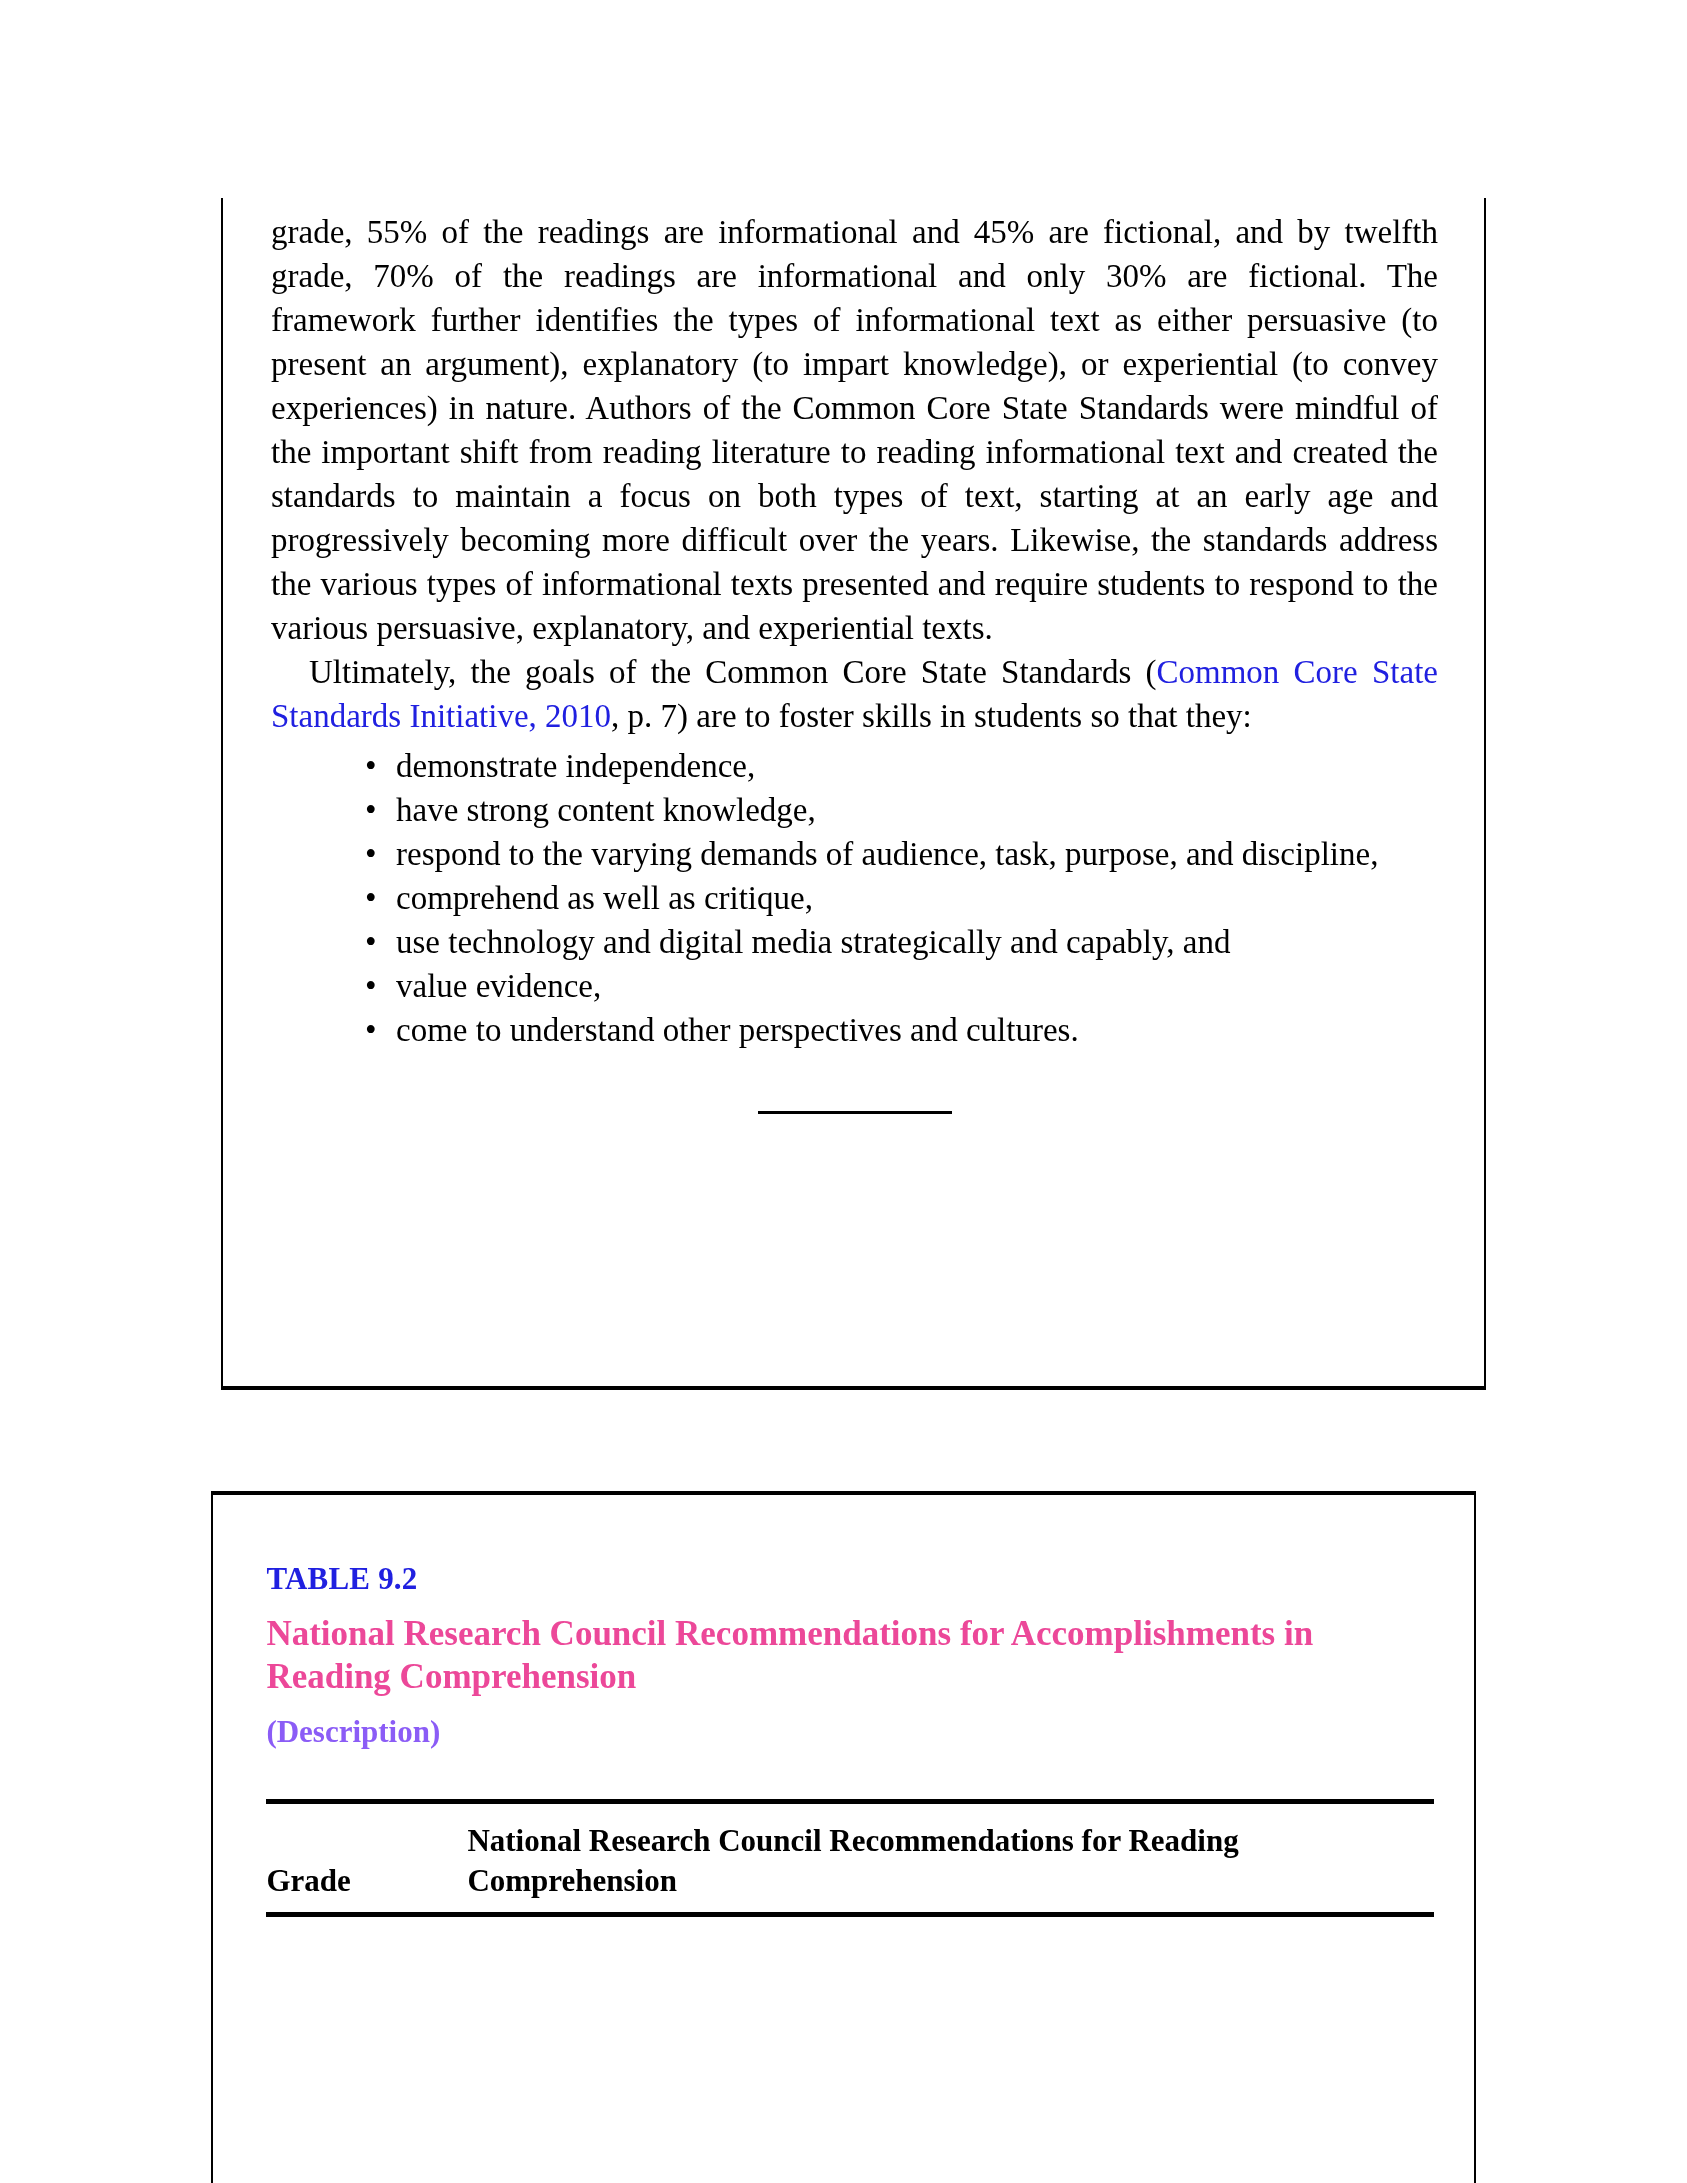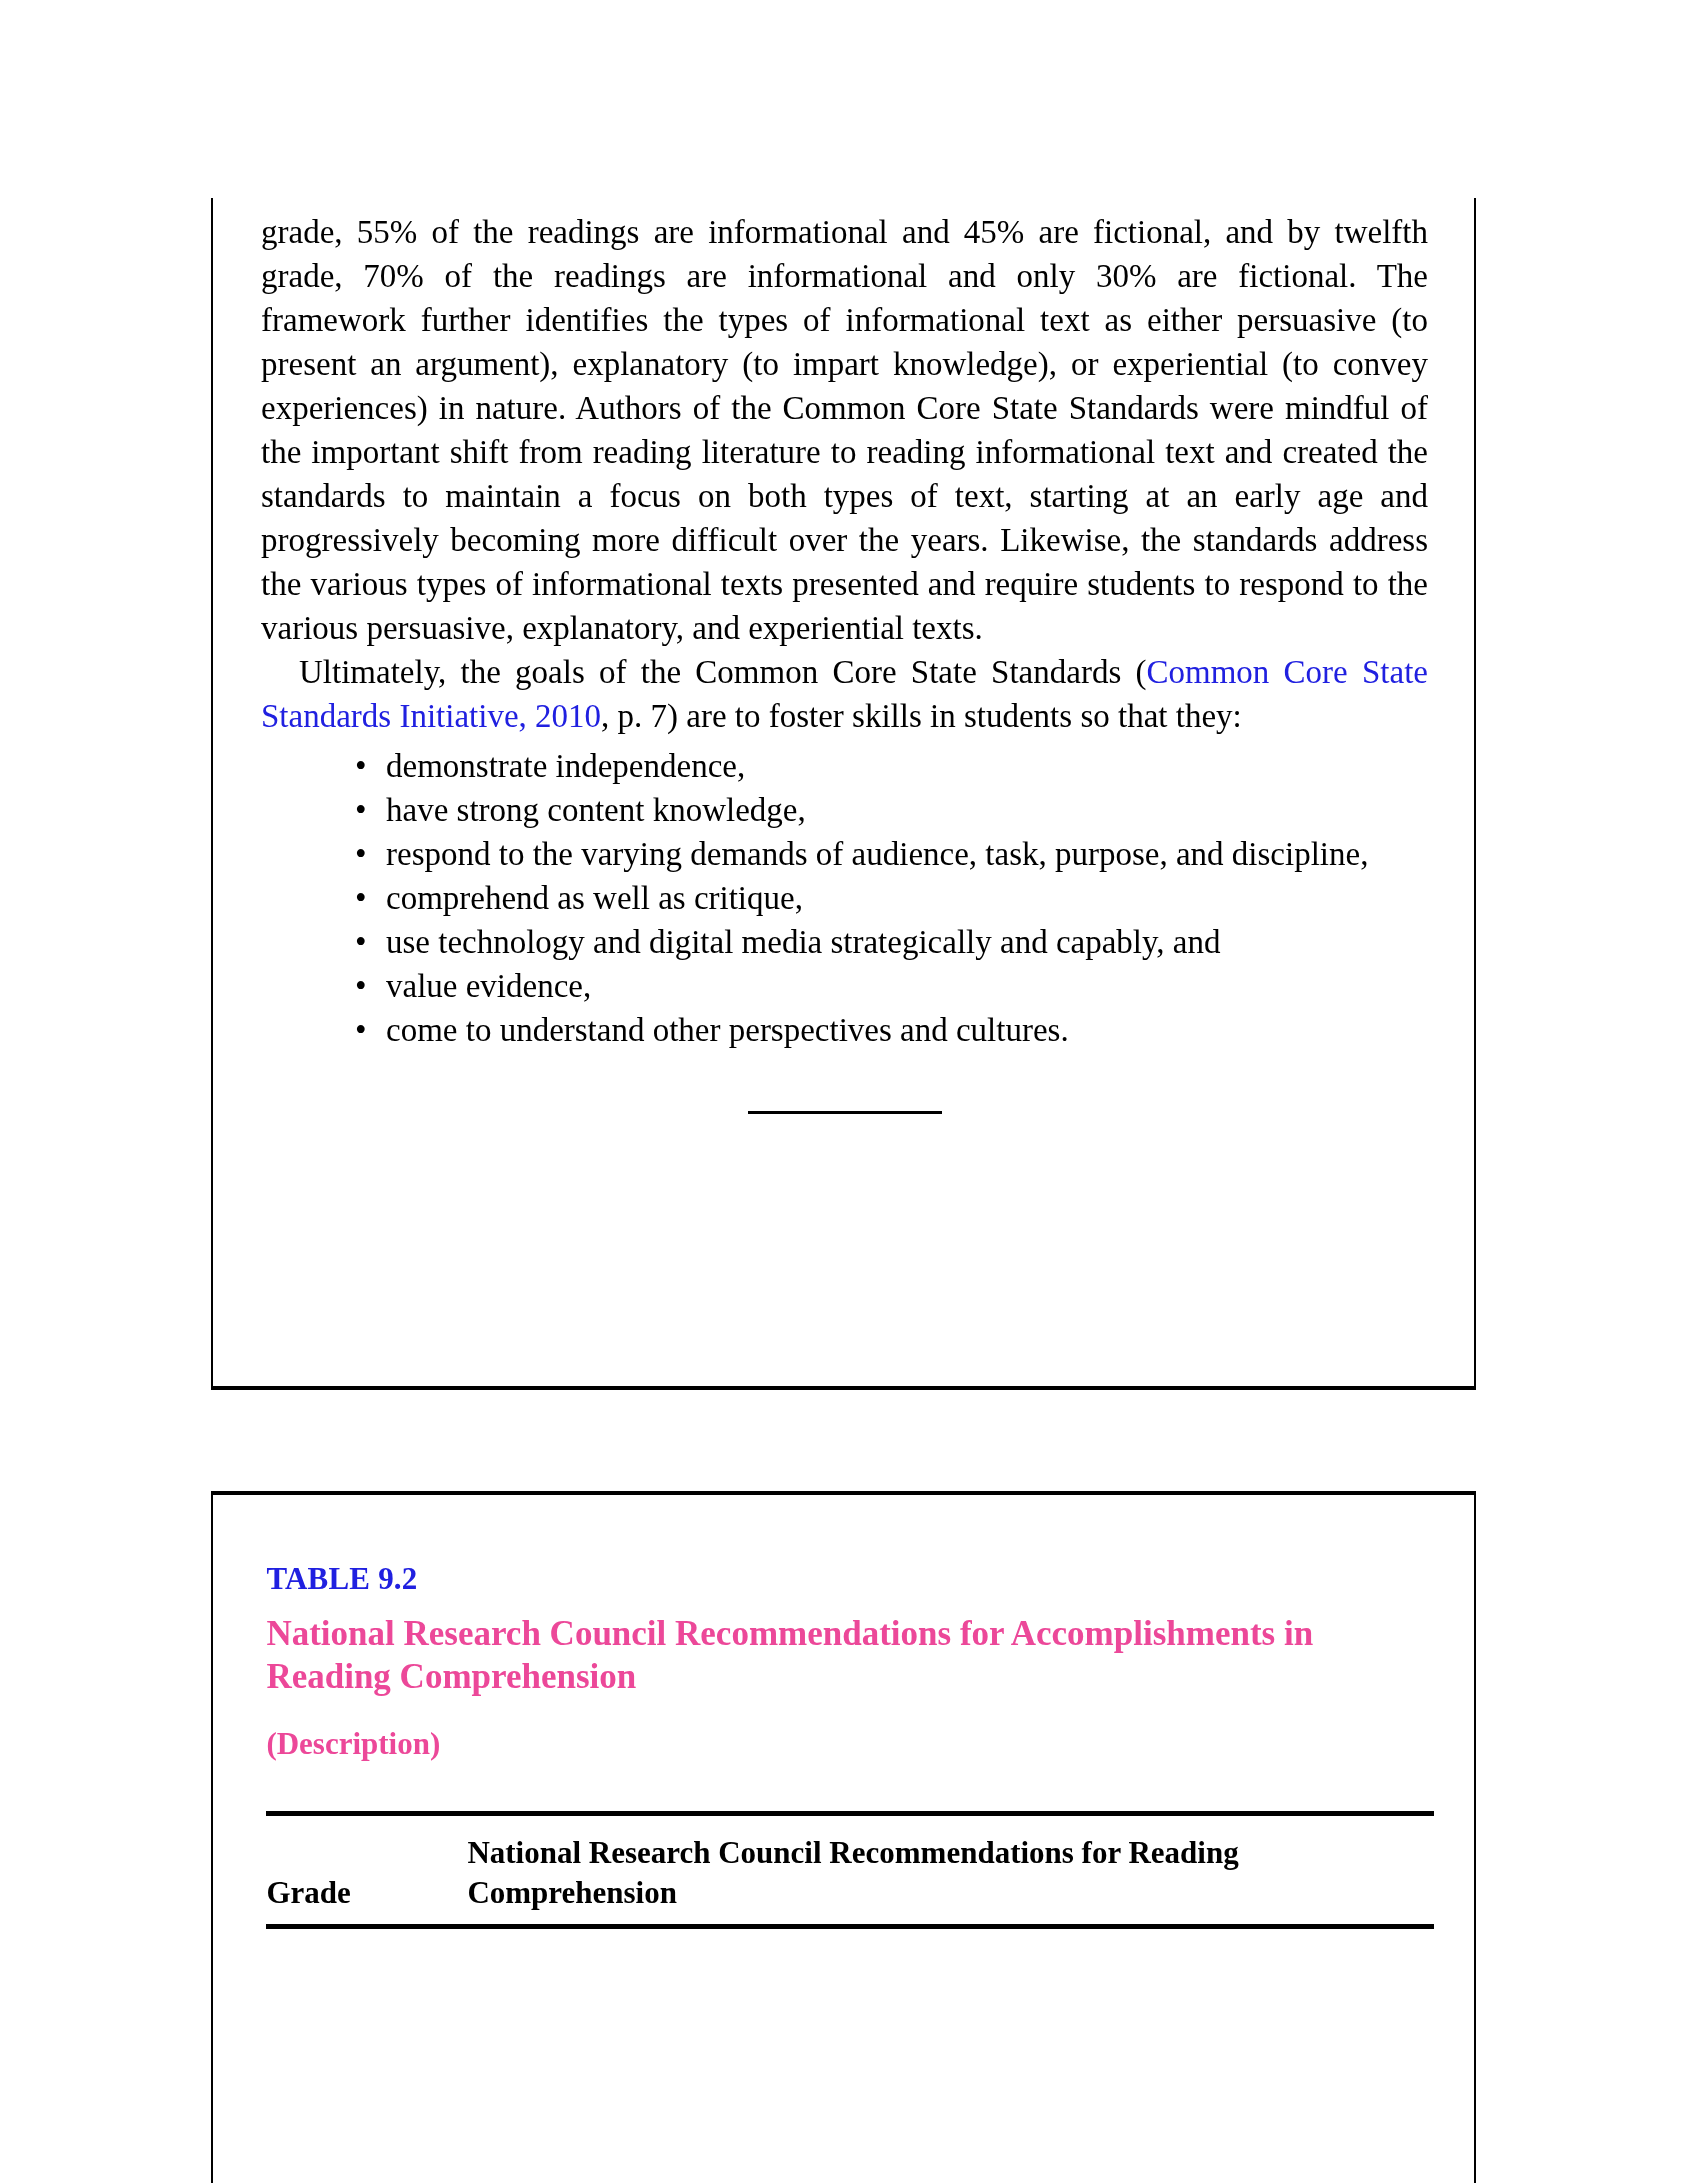--- a/index.html
+++ b/index.html
@@ -19,21 +19,21 @@
   
   .page {
     position: absolute;
     inset: 0;
     background: #ffffff;
   }
 
   
   .textbox {
     position: absolute;
-    left: 211px;
+    left: 221px;
     top: 198px;
     width: 1265px;           
     height: 1192px;
     box-sizing: border-box;
     border-left: 2.5px solid #000;
     border-right: 2.5px solid #000;
     border-bottom: 4.1px solid #000;
     border-top: 0;
     padding: 0;
   }
@@ -113,24 +113,24 @@
     letter-spacing: 0.2px;
   }
   .table-title {
     margin: 15px 0 0 0;
     font-size: 35px;
     font-weight: bold;
     line-height: 43px;
     color: #ec4899;
   }
   .table-desc {
-    margin: 28px 0 0 0;
+    margin: 16px 0 0 0;
     font-size: 31px;
     font-weight: bold;
-    color: #ec4899;
+    color: #8b5cf6;
   }
 
   .rule-top {
     margin: 49px 0 0 0;
     height: 0;
     border-top: 5px solid #000;
   }
   .rule-mid {
     margin: 0;
     height: 0;

